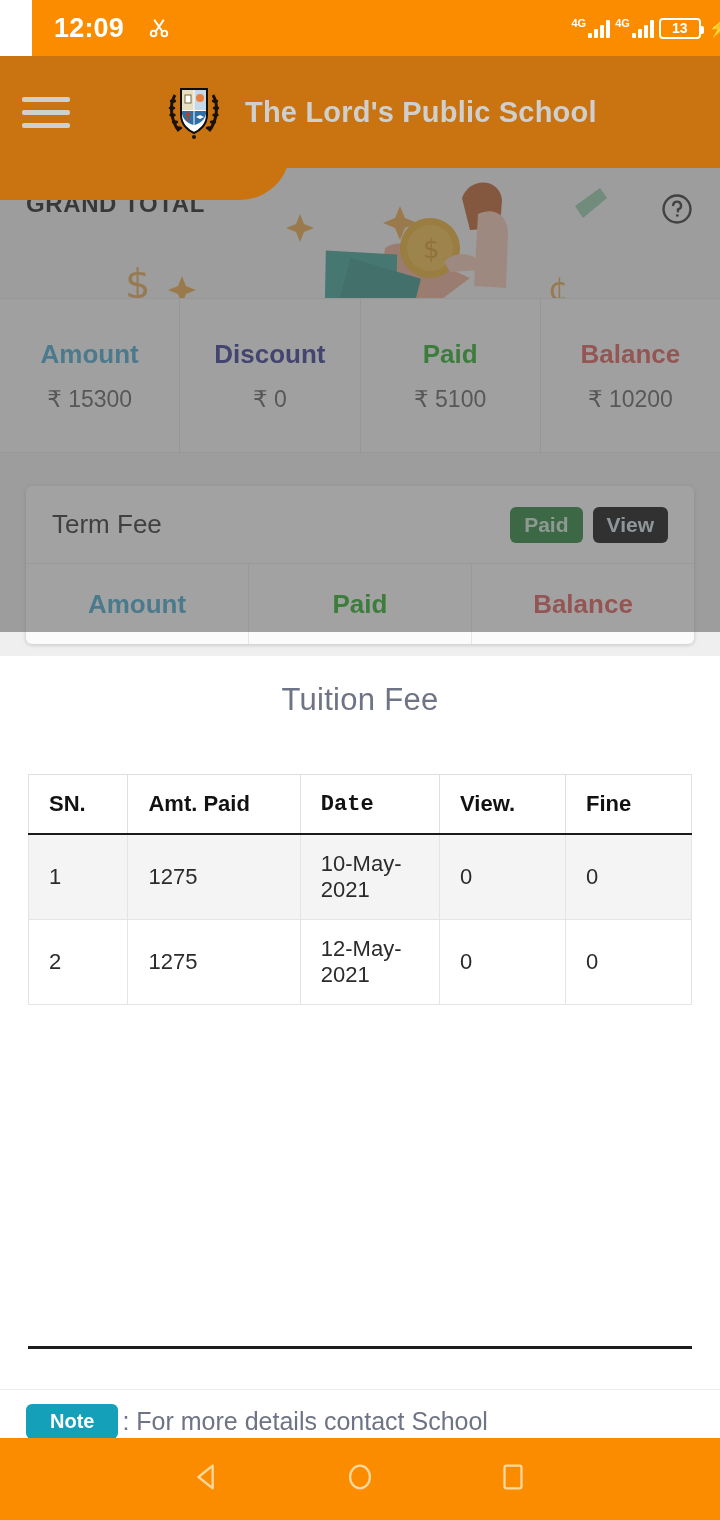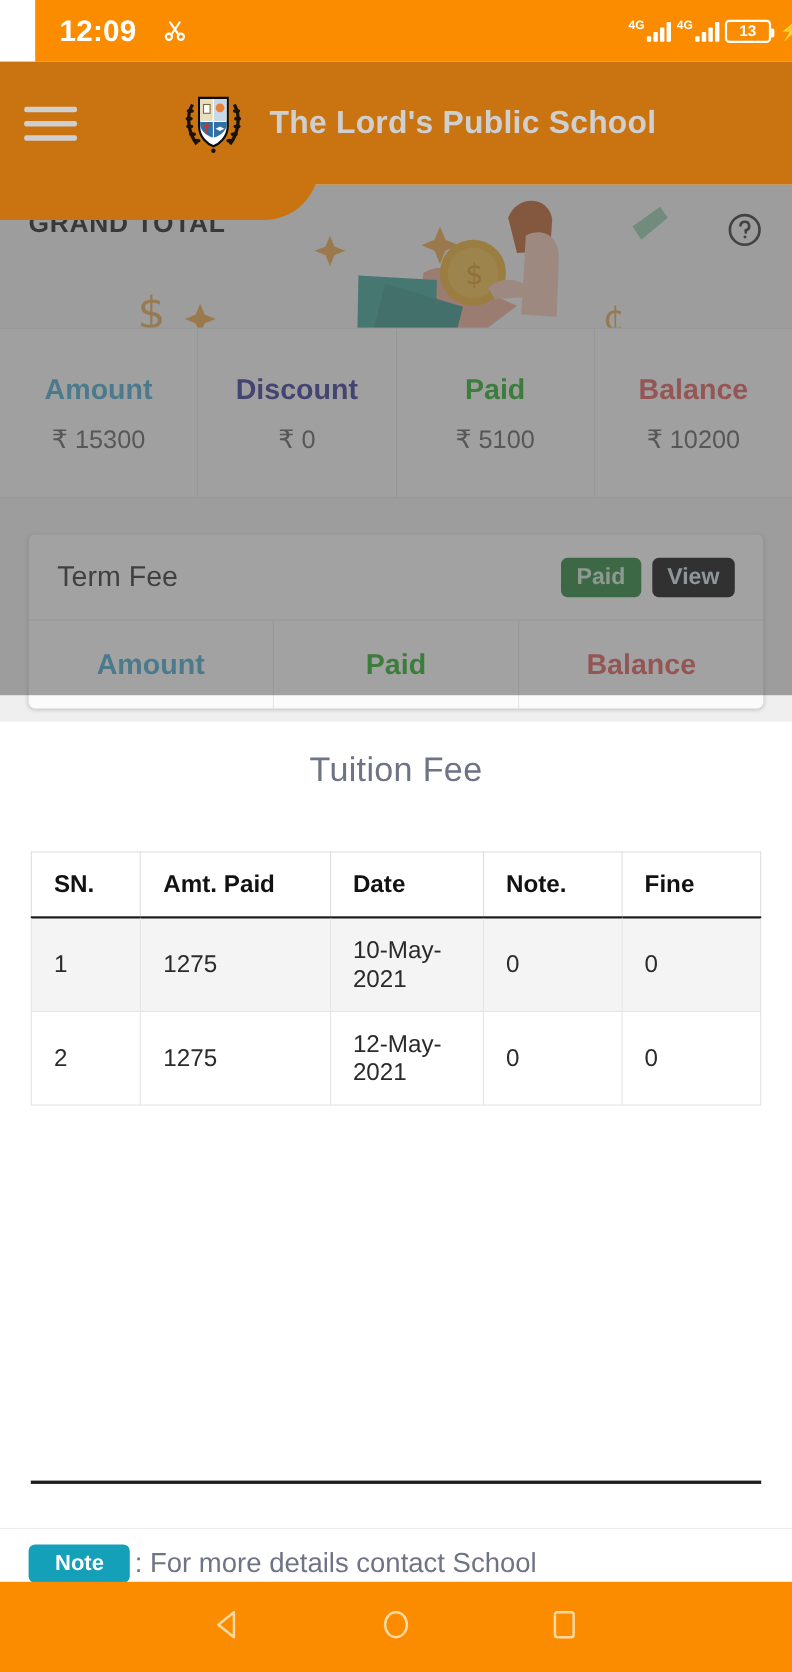--- a/index.html
+++ b/index.html
@@ -127,21 +127,21 @@
     border:1px solid #dfdfdf; border-bottom:2px solid #1a1a1a;
     font-size:22px; font-weight:700; color:#121212;
     text-align:left; padding:16px 20px; background:#fff;
   }
   tbody td {
     border:1px solid #e4e4e4; font-size:22px; color:#2b2b2b;
     padding:16px 20px; text-align:left;
   }
   tbody tr:nth-child(odd) td { background:#f4f4f4; }
   tbody tr:nth-child(even) td { background:#fff; }
-  .c-sn { width:15%; } .c-amt { width:26%; } .c-date { width:21%; }
+  .c-sn { width:15%; } .c-amt { width:26%; } .c-date { width:21%;font-family:Liberation Mono, monospace; }
   .c-disc { width:19%; } .c-fine { width:19%; }
 
   .rule {
     position:absolute; left:28px; top:690px; width:664px; height:3px; background:#1c1c1c;
   }
   .faintline {
     position:absolute; left:0; top:733px; width:720px; height:1px; background:#ececec;
   }
   .note {
     position:absolute; left:26px; top:748px; display:flex; align-items:center; gap:4px;
@@ -311,21 +311,21 @@
   <div class="sheet">
     <div class="sheet-title">Tuition Fee</div>
 
     <div class="tablewrap">
       <table>
         <thead>
           <tr>
             <th class="c-sn">SN.</th>
             <th class="c-amt">Amt. Paid</th>
             <th class="c-date">Date</th>
-            <th class="c-disc">Note.</th>
+            <th class="c-disc">View.</th>
             <th class="c-fine">Fine</th>
           </tr>
         </thead>
         <tbody>
           <tr>
             <td>1</td>
             <td>1275</td>
             <td>10-May-2021</td>
             <td>0</td>
             <td>0</td>

